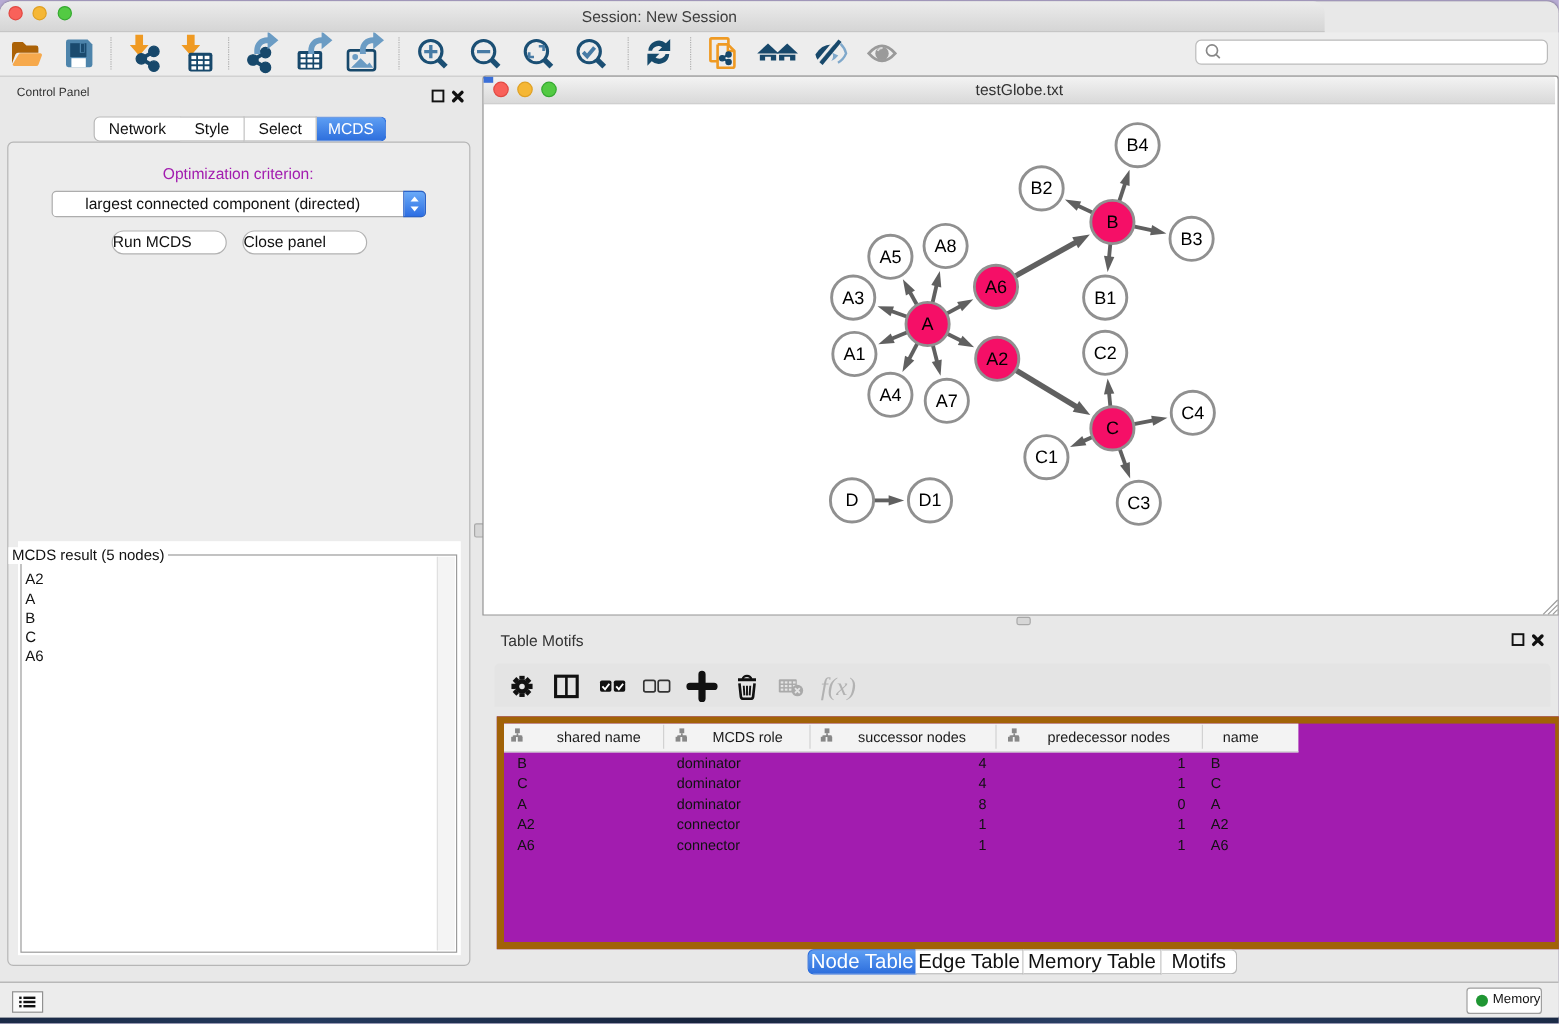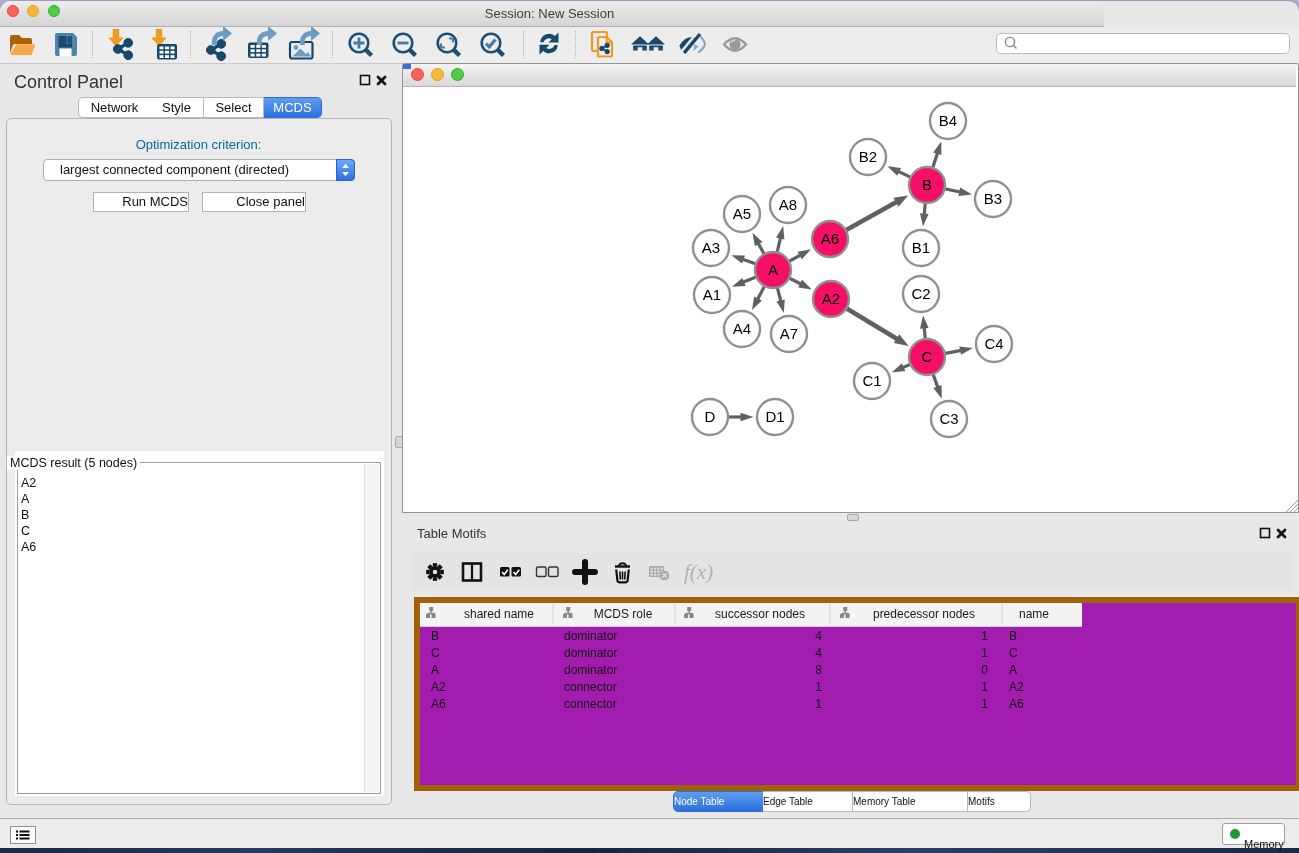--- a/index.html
+++ b/index.html
@@ -12,32 +12,32 @@
  background:#e8e8e8;box-shadow:0 0 2px rgba(0,0,0,.4);}
 #titlebar{left:0;top:0;width:1104px;height:25px;border-radius:10px 10px 0 0;
  background:linear-gradient(#ececec,#d5d5d5);border-bottom:1px solid #b1b1b1;}
 .tl{width:12px;height:12px;border-radius:50%;top:4px;}
 #title{width:100%;text-align:center;top:5px;font-size:13px;color:#3c3c3c;text-indent:-5px;}
 #toolbar{left:0;top:26px;width:1299px;height:36px;background:#ededed;border-bottom:1px solid #cacaca;}
 .sep{top:4px;width:0;height:27px;border-left:1px dotted #b0b0b0;}
 #searchbox{left:996px;top:6px;width:292px;height:19px;background:#fff;
  border:1px solid #bbb;border-radius:5px;}
 
-#cp-title{left:14px;top:71px;font-size:18px;color:#333;}
+#cp-title{left:14px;top:71px;font-size:10px;color:#333;}
 .tab{top:96px;height:19px;background:#fff;border:1px solid #b9b9b9;border-left:none;
  font-size:13px;color:#111;text-align:center;line-height:19px;}
 #cp-body{left:6px;top:117px;width:384px;height:685px;background:#ececec;
  border:1px solid #b6b6b6;border-radius:5px;}
-#opt-label{left:0;top:136px;width:397px;text-align:center;font-size:13px;color:#0369a1;}
+#opt-label{left:0;top:136px;width:397px;text-align:center;font-size:13px;color:#a21caf;}
 #dropdown{left:43px;top:158px;width:310px;height:20px;background:#fff;
  border:1px solid #adadad;border-radius:4px;font-size:13px;color:#111;line-height:20px;}
 #dd-btn{right:-1px;top:-1px;width:17px;height:20px;border-radius:0 4px 4px 0;
  background:linear-gradient(#6aaaf8,#2e6fe3);border:1px solid #2a62c8;}
-.btn{top:191px;height:18px;background:#fff;border:1px solid #b2b2b2;border-radius:0;
- font-size:13px;color:#111;text-align:right;line-height:18px;}
+.btn{top:191px;height:18px;background:#fff;border:1px solid #b2b2b2;border-radius:10px;
+ font-size:13px;color:#111;text-align:left;line-height:18px;}
 #mcds-white{left:15px;top:450px;width:369px;height:345px;background:#fff;}
 #fieldset{left:17px;top:461px;width:362px;height:330px;border:1px solid #9b9b9b;background:#fff;}
 #legend{left:7px;top:455px;background:#fff;padding:0 3px;font-size:12.5px;color:#111;}
 .li{left:21px;font-size:12.5px;color:#111;}
 #scrolltrack{right:1px;top:1px;width:14px;height:328px;background:#f4f4f4;border-left:1px solid #e0e0e0;}
 
 #vsplit-grip{left:395px;top:435px;width:7px;height:10px;background:#d6d6d6;border:1px solid #a8a8a8;border-radius:2px;}
 #hsplit-grip{left:847px;top:513px;width:10px;height:5px;background:#d6d6d6;border:1px solid #a8a8a8;border-radius:2px;}
 
 #netwin{left:402px;top:62px;width:895px;height:448px;background:#fff;
@@ -46,21 +46,21 @@
  background:linear-gradient(#f3f3f3,#d9d9d9);border-bottom:1px solid #b3b3b3;}
 .ntl{width:13px;height:13px;border-radius:50%;top:4px;}
 #net-title{width:100%;text-align:center;top:3px;font-size:13px;color:#333;}
 
 #tp-title{left:417px;top:525px;font-size:13px;color:#333;}
 #tp-toolbar{left:412px;top:552px;width:880px;height:36px;background:#e4e4e4;border-radius:4px 4px 0 0;}
 #tableview{left:414px;top:596px;width:876px;height:182px;background:#a21caf;border:6px solid #a16207;}
 #thead{left:0;top:0;width:662px;height:23px;background:#f3f3f3;border-bottom:1px solid #cfcfcf;}
 
 .btab{top:790px;height:19px;background:#fff;border:1px solid #b9b9b9;border-left:none;
- font-size:10px;color:#111;line-height:19px;}
+ font-size:17px;color:#111;text-align:center;line-height:19px;}
 #statusbar{left:0;top:817px;width:1299px;height:29px;background:#ececec;border-top:1px solid #ababab;}
 #stbtn{left:10px;top:7px;width:24px;height:16px;background:#fbfbfb;border:1px solid #909090;}
 #membtn{left:1222px;top:4px;width:61px;height:20px;background:#fff;border:1px solid #9f9f9f;
  border-radius:3px;font-size:11px;color:#111;}
 svg{display:block;}
 </style>
 </head>
 <body>
 <div id="desktop-bottom" class="abs"></div>
 <div id="win" class="abs">
@@ -191,21 +191,21 @@
   <svg class="abs" style="left:355px;top:71px;" width="36" height="16" xmlns="http://www.w3.org/2000/svg">
       <rect x="5.5" y="3.5" width="9" height="9" fill="none" stroke="#111" stroke-width="1.6"></rect>
       <path d="M23,5 l7,7 M30,5 l-7,7" stroke="#111" stroke-width="2.8" stroke-linecap="round"></path>
     </svg>
   <div id="cp-body" class="abs"></div>
   <div class="tab abs" style="left:78px;width:71px;border-radius:5px 0 0 5px;border-left:1px solid #b9b9b9;">Network</div>
   <div class="tab abs" style="left:150px;width:53px;">Style</div>
   <div class="tab abs" style="left:204px;width:59px;">Select</div>
   <div class="tab abs" style="left:264px;width:57px;border-radius:0 5px 5px 0;background:linear-gradient(#5d9ef3,#2e6fdd);color:#fff;border-color:#2e6fdd;">MCDS</div>
   <div id="opt-label" class="abs">Optimization criterion:</div>
-  <div id="dropdown" class="abs"><span style="padding-left:16px;">largest connected component (directed)</span>
+  <div id="dropdown" class="abs"><span style="padding-left:27px;">largest connected component (directed)</span>
     <div id="dd-btn" class="abs">
         <svg width="17" height="20" xmlns="http://www.w3.org/2000/svg">
           <path d="M8.5,3.8 l3.4,4.2 h-6.8 z" fill="#fff"></path>
           <path d="M8.5,16.2 l3.4,-4.2 h-6.8 z" fill="#fff"></path>
         </svg>
       </div>
   </div>
   <div class="btn abs" style="left:93px;width:94px;">Run MCDS</div>
   <div class="btn abs" style="left:202px;width:102px;">Close panel</div>
   <div id="mcds-white" class="abs"></div>
@@ -218,20 +218,21 @@
   <div class="li abs" style="top:507px;">B</div>
   <div class="li abs" style="top:523px;">C</div>
   <div class="li abs" style="top:539px;">A6</div>
   <div id="vsplit-grip" class="abs"></div>
 
   <div id="netwin" class="abs">
     <div id="net-titlebar" class="abs">
       <div class="ntl abs" style="left:8px;background:#f9615a;border:1px solid #e14942;box-sizing:border-box;"></div>
       <div class="ntl abs" style="left:28px;background:#f5b735;border:1px solid #dfa023;box-sizing:border-box;"></div>
       <div class="ntl abs" style="left:48px;background:#53ca43;border:1px solid #35a930;box-sizing:border-box;"></div>
+      <div id="net-title" class="abs">testGlobe.txt</div>
     </div>
     <div class="abs" style="left:0;top:0;width:8px;height:5px;background:#3a6fd8;"></div>
     <svg class="abs" style="left:1px;top:23px;" width="893" height="424" xmlns="http://www.w3.org/2000/svg">
 <g stroke="#606060">
 <line x1="355.1" y1="188.7" x2="339.0" y2="195.3" stroke-width="3.2"></line>
 <line x1="354.9" y1="178.0" x2="338.6" y2="172.2" stroke-width="3.2"></line>
 <line x1="361.7" y1="169.9" x2="354.2" y2="156.3" stroke-width="3.2"></line>
 <line x1="372.4" y1="168.4" x2="376.5" y2="150.6" stroke-width="3.2"></line>
 <line x1="362.0" y1="196.3" x2="353.6" y2="212.3" stroke-width="3.2"></line>
 <line x1="372.6" y1="197.6" x2="376.9" y2="214.5" stroke-width="3.2"></line>
@@ -463,16 +464,16 @@
             <rect x="5" y="7" width="2" height="2"></rect>
             <rect x="5" y="10.5" width="2" height="2"></rect>
             <rect x="8.5" y="3.5" width="10" height="2"></rect>
             <rect x="8.5" y="7" width="10" height="2"></rect>
             <rect x="8.5" y="10.5" width="10" height="2"></rect>
           </g>
         </svg>
       </div>
     <div id="membtn" class="abs">
         <div style="position:absolute;left:7px;top:5px;width:10px;height:10px;border-radius:50%;background:#1f9633;"></div>
-        <div style="position:absolute;left:21px;top:14px;">Memory</div>
+        <div style="position:absolute;left:21px;top:3px;">Memory</div>
       </div>
   </div>
 </div>
 
 </body></html>

